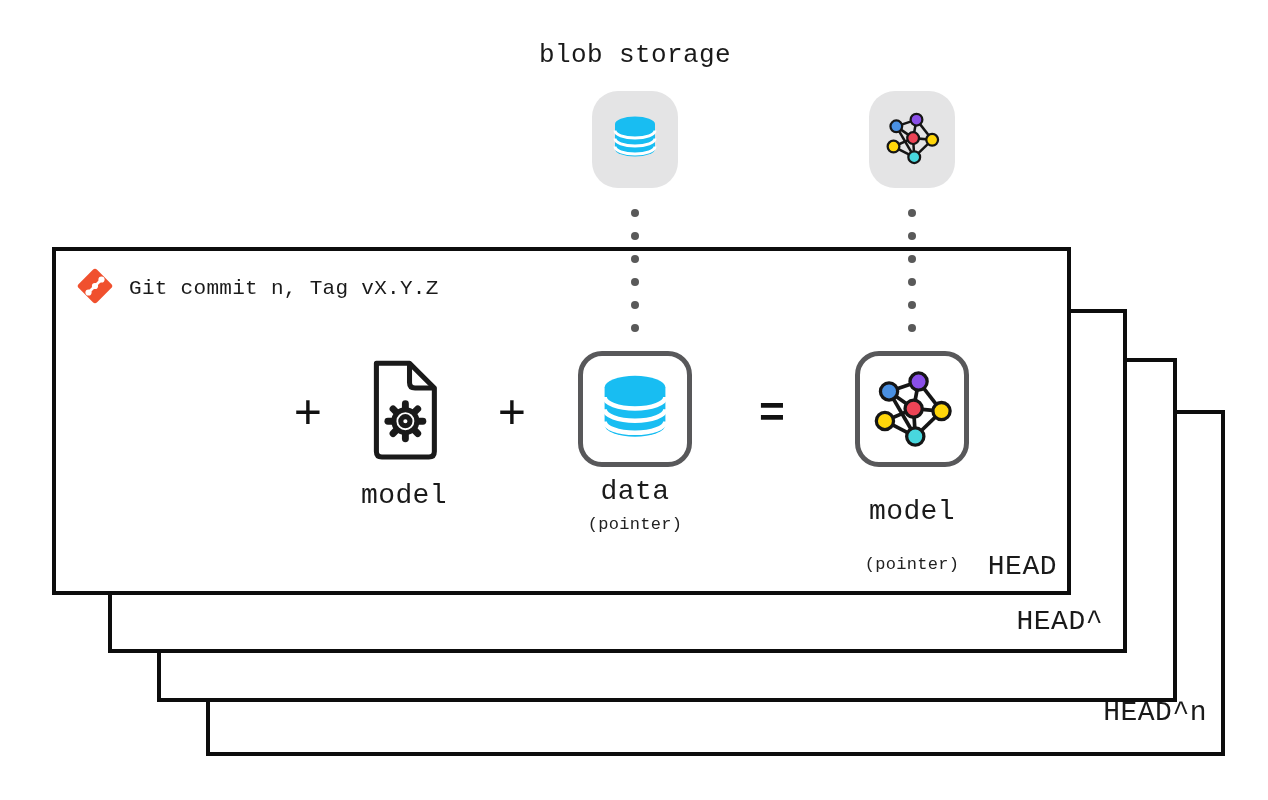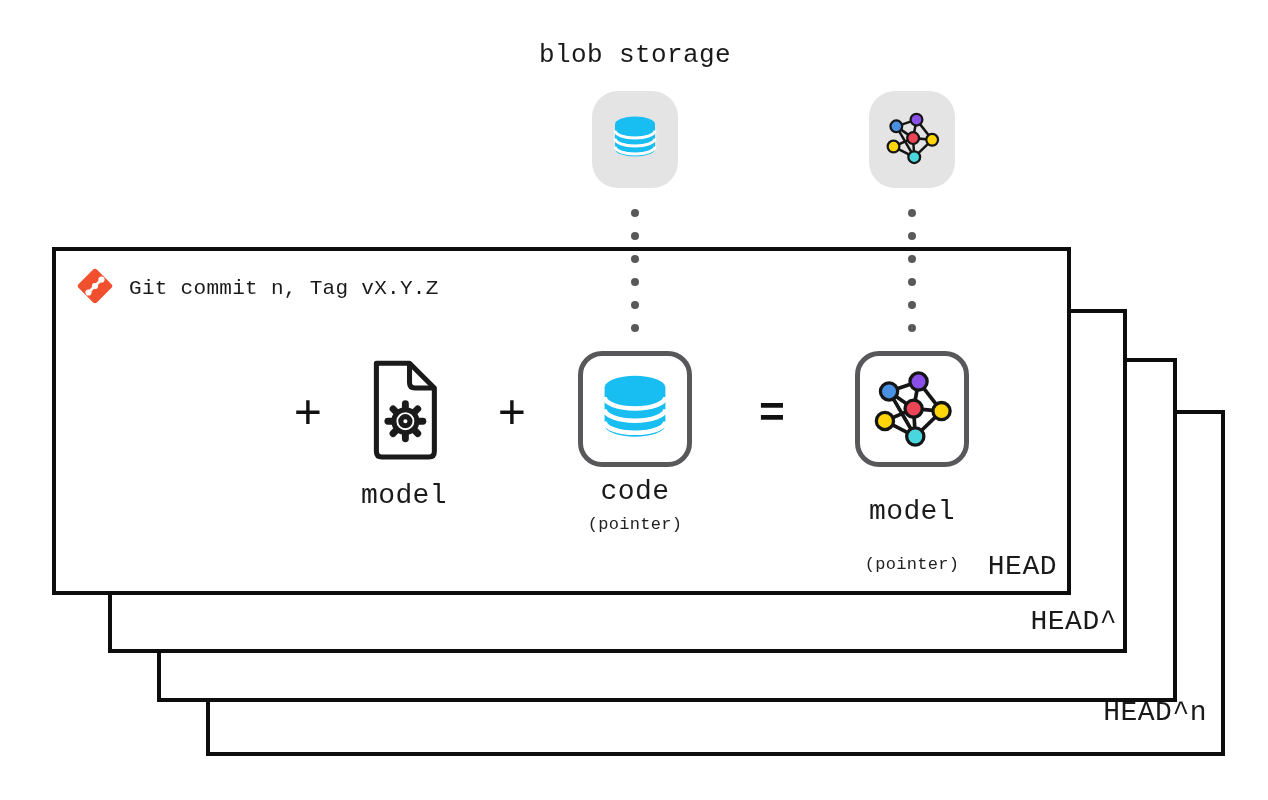--- a/index.html
+++ b/index.html
@@ -80,21 +80,21 @@
         </g>
       </svg>
     </span>
   </div>
 
   <div class="stack-rect" id="rect-head-n">
     <div class="head-tag" style="right:14px;bottom:24px;margin-left:8px;">HEAD^n</div>
   </div>
   <div class="stack-rect" id="rect-head-2"></div>
   <div class="stack-rect" id="rect-head-1">
-    <div class="head-tag" style="right:6px;bottom:12px;">HEAD^</div>
+    <div class="head-tag" style="right:20px;bottom:12px;">HEAD^</div>
   </div>
 
   <div class="stack-rect" id="rect-head">
 
     <div class="commit-header">
       <span>
         <svg width="40" height="40" viewBox="0 0 40 40">
           <rect x="7" y="7" width="26" height="26" rx="3" transform="rotate(45 20 20)" fill="var(--git-orange)"></rect>
           <line x1="13" y1="27" x2="27" y2="13" stroke="#fff" stroke-width="2.6"></line>
           <circle cx="13.5" cy="26.5" r="3.1" fill="#fff"></circle>
@@ -136,21 +136,21 @@
       <div class="pointer-tile">
         <span>
           <svg width="76" height="76" viewBox="0 0 100 100">
             <path d="M10 24 a40 15 0 0 1 80 0 v50 a40 15 0 0 1 -80 0 z" fill="var(--db-cyan)"></path>
             <path d="M10 37 a40 15 0 0 0 80 0" stroke="#fff" stroke-width="6" fill="none"></path>
             <path d="M10 53 a40 15 0 0 0 80 0" stroke="#fff" stroke-width="6" fill="none"></path>
             <path d="M10 69 a40 15 0 0 0 80 0" stroke="#fff" stroke-width="6" fill="none"></path>
           </svg>
         </span>
       </div>
-      <span class="lbl" style="margin-top:9px;">code</span>
+      <span class="lbl" style="margin-top:9px;">data</span>
       <span class="sub">(pointer)</span>
     </div>
 
     <div class="operator" id="equals-op">=</div>
 
     <div class="operand" id="op-model">
       <div class="pointer-tile">
         <span>
           <svg width="82" height="82" viewBox="0 0 100 100">
             <g stroke="#151515" stroke-width="4.5">

